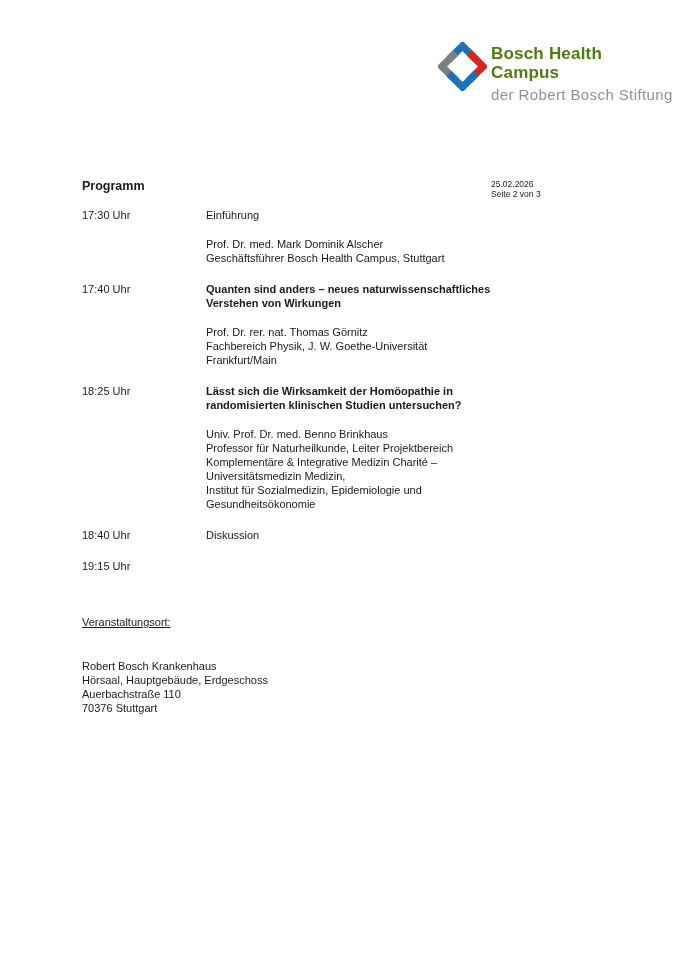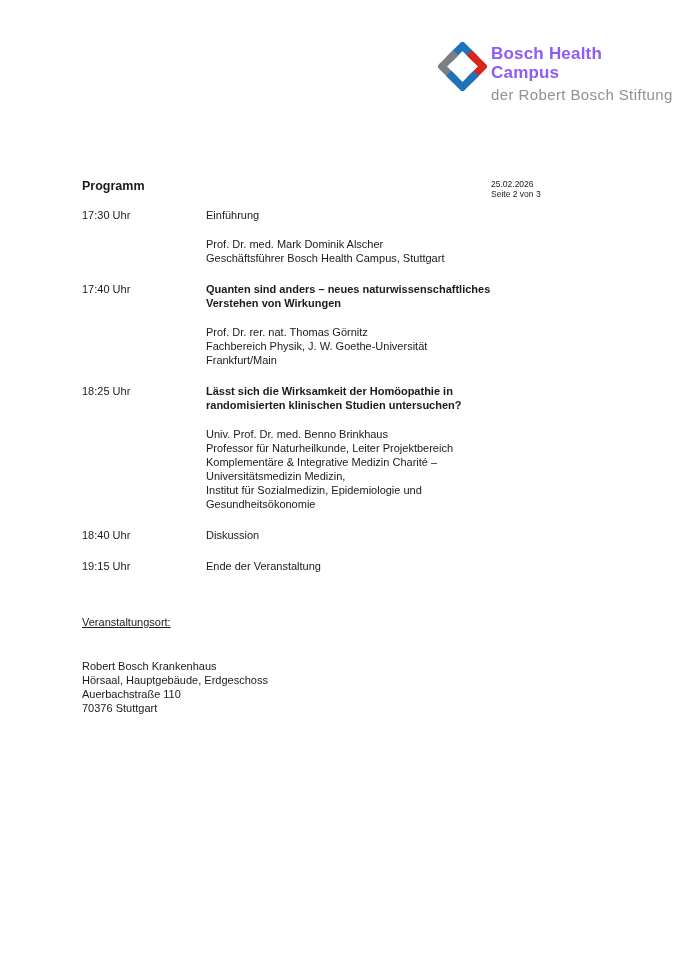--- a/index.html
+++ b/index.html
@@ -17,21 +17,21 @@
   .logo {
     position: absolute;
     left: 438px;
     top: 42px;
     display: flex;
     align-items: flex-start;
   }
   .logo-mark { width: 49px; height: 49px; flex: 0 0 auto; }
   .logo-text { margin-left: 4px; margin-top: 2px; }
   .logo-title {
-    color: #8b5cf6;
+    color: #4d7c0f;
     font-size: 17px;
     line-height: 19px;
     font-weight: 700;
     letter-spacing: 0.2px;
   }
   .logo-subtitle {
     margin-top: 8px;
     color: #8e9194;
     font-size: 15px;
     line-height: 10px;
@@ -160,25 +160,20 @@
       <div class="time">18:40 Uhr</div>
       <div class="body">
         <div class="title">
           <div>Diskussion</div>
         </div>
       </div>
     </div>
 
     <div class="row">
       <div class="time">19:15 Uhr</div>
-      <div class="body">
-        <div class="title">
-          <div>Ende der Veranstaltung</div>
-        </div>
-      </div>
     </div>
 
   </div>
 
   <div class="venue">
     <div class="venue-heading">Veranstaltungsort:</div>
     <div class="venue-lines">
       <div>Robert Bosch Krankenhaus</div>
       <div>Hörsaal, Hauptgebäude, Erdgeschoss</div>
       <div>Auerbachstraße 110</div>

